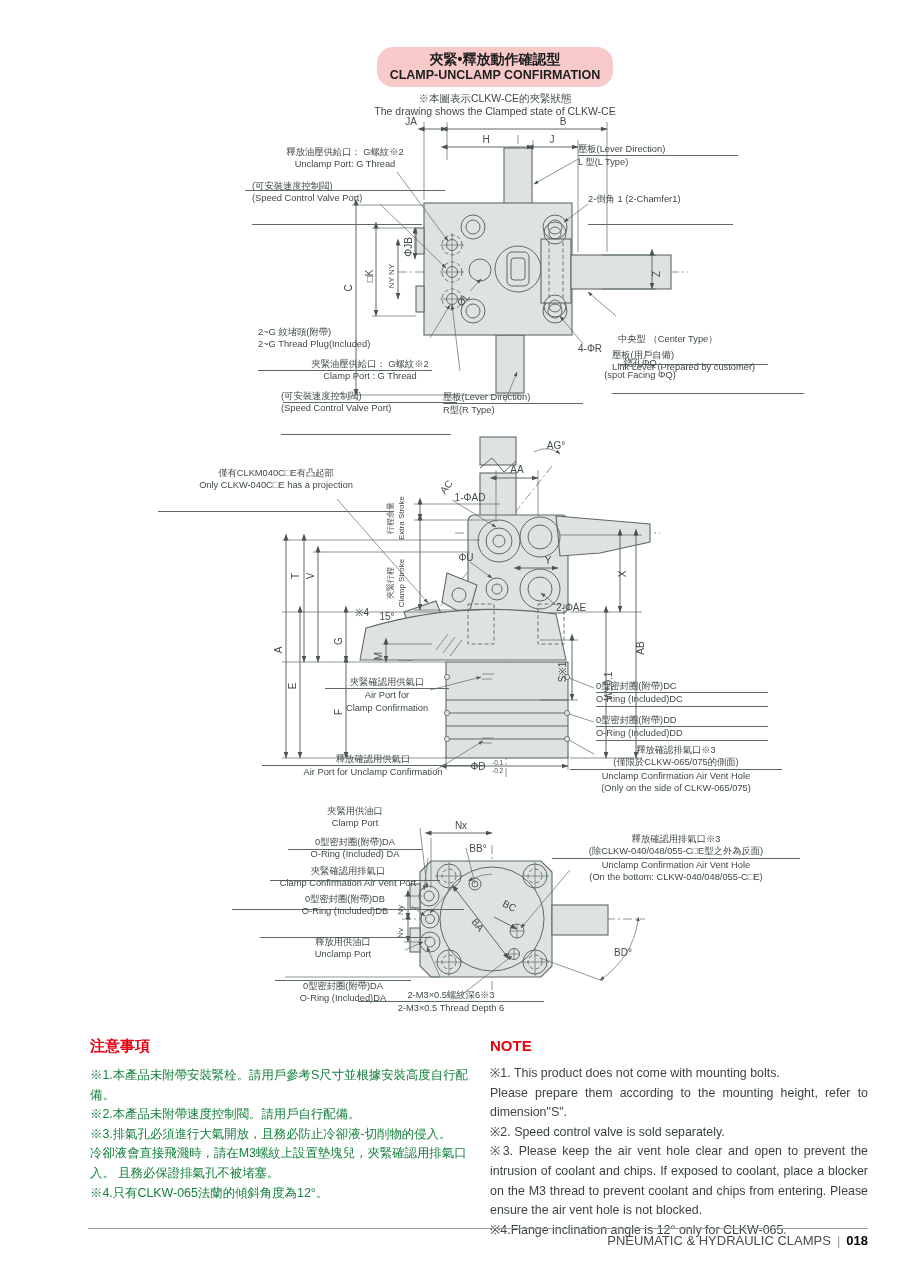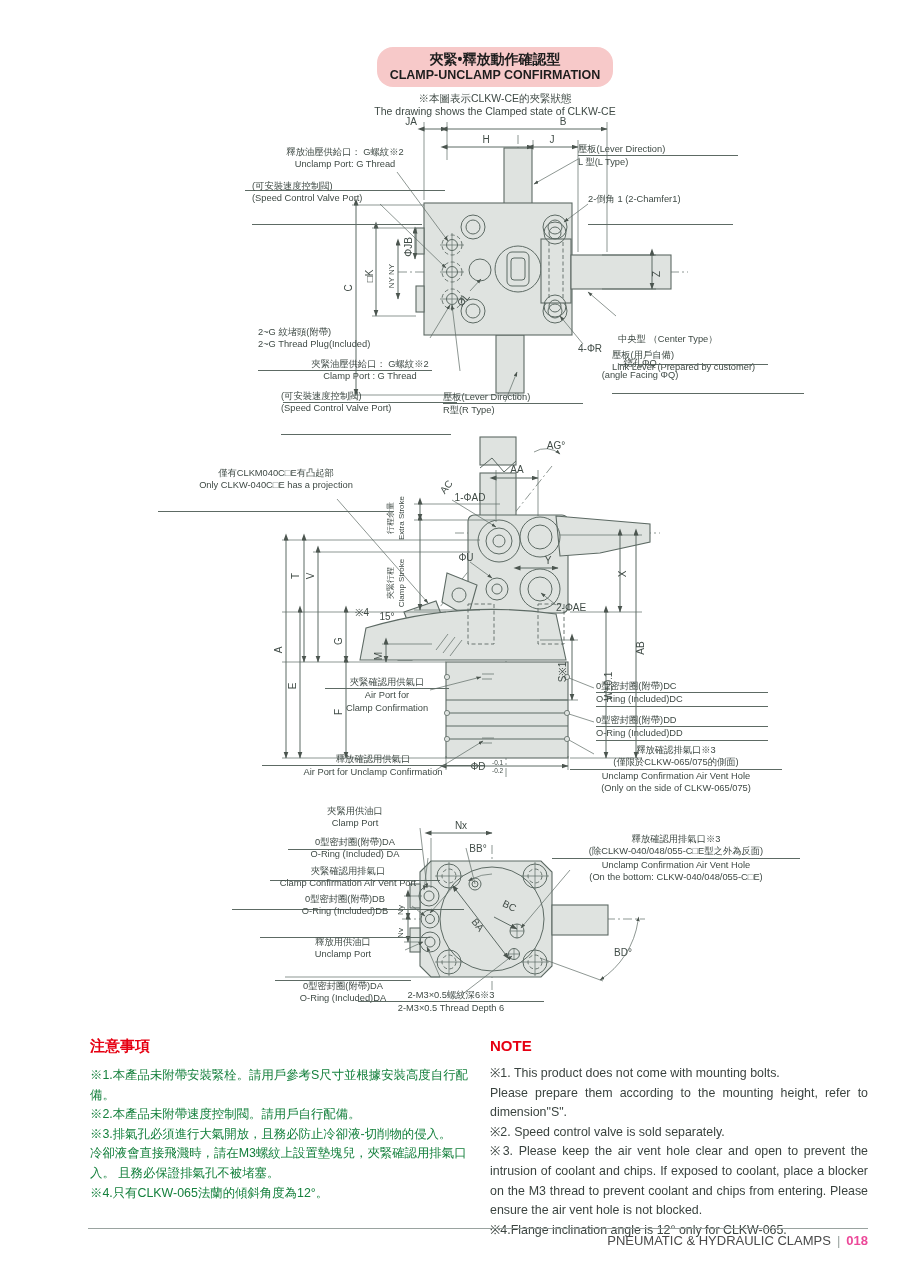--- a/index.html
+++ b/index.html
@@ -19,21 +19,21 @@
   .co.ub{border-bottom:1px solid #5d6a64;padding-bottom:19px;}
   
   .nh{font-size:15px;font-weight:bold;color:#e60012;margin-bottom:10px;}
   .nl{font-size:12.4px;line-height:19.6px;color:#15803d;}
   .nlp{font-size:12.4px;line-height:19.6px;color:#3a433f;text-align:justify;margin:0;}
   #notes-zh{position:absolute;left:90px;top:1037px;width:392px;}
   #notes-en{position:absolute;left:490px;top:1037px;width:378px;}
   
   #footer-rule{position:absolute;left:88px;top:1228px;width:780px;border-top:1.5px solid #9aa3a0;}
   #footer{position:absolute;left:88px;top:1233px;width:780px;text-align:right;font-size:13px;color:#4a4a4a;}
-  #footer .pg{color:#ec4899;font-weight:bold;}
+  #footer .pg{color:#000000;font-weight:bold;}
   #footer .sep{color:#9aa3a0;padding:0 6px;}
   
   .s{stroke:#5d6a64;fill:none;stroke-width:1;}
   .f{fill:#dfe3e0;stroke:#5d6a64;stroke-width:1.1;}
   .thin{stroke:#5d6a64;fill:none;stroke-width:0.7;}
   .cl{stroke:#5d6a64;fill:none;stroke-width:0.7;stroke-dasharray:9 3 2 3;}
   .dsh{stroke:#5d6a64;fill:none;stroke-width:0.9;stroke-dasharray:4 2.5;}
   .t{fill:#414c47;font-family:"Liberation Sans",sans-serif;font-size:10px;}
   .t8{font-size:8px;}
   .t6{font-size:6.5px;}
@@ -384,21 +384,21 @@
   </div>
   <div class="co ub" style="left:612px;top:305px;width:192px;margin-top:44px;">
     <div>壓板(用戶自備)</div>
     <div>Link Lever (Prepared by customer)</div>
   </div>
   <div class="co ub" style="left:618px;top:333px;width:150px;">
     <div>中央型 （Center Type）</div>
   </div>
   <div class="co c" style="left:583px;top:357px;width:114px;">
     <div>鍃孔ΦQ</div>
-    <div>(angle Facing ΦQ)</div>
+    <div>(spot Facing ΦQ)</div>
   </div>
   <div class="co ub" style="left:258px;top:326px;width:174px;">
     <div>2~G 紋堵頭(附帶)</div>
     <div>2~G Thread Plug(Included)</div>
   </div>
   <div class="co c ub" style="left:283px;top:358px;width:174px;">
     <div>夾緊油壓供給口：  G螺紋※2</div>
     <div>Clamp Port : G Thread</div>
   </div>
   <div class="co ub" style="left:281px;top:390px;width:170px;">

